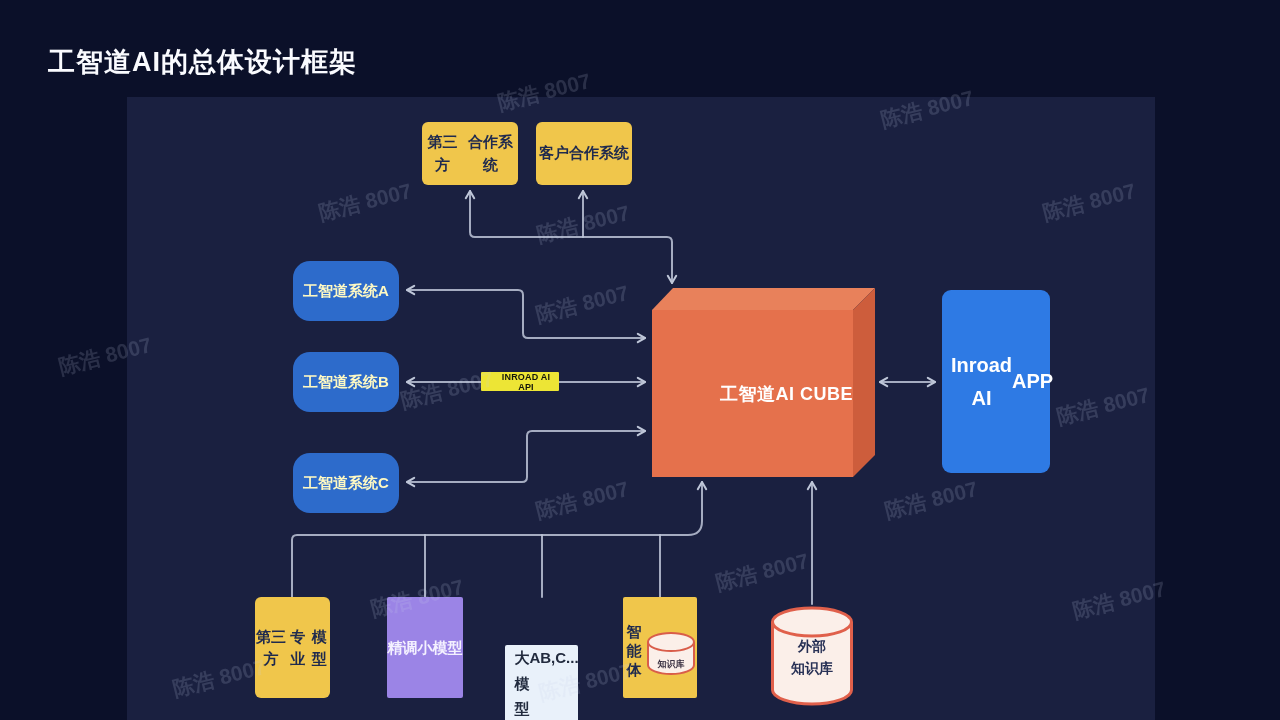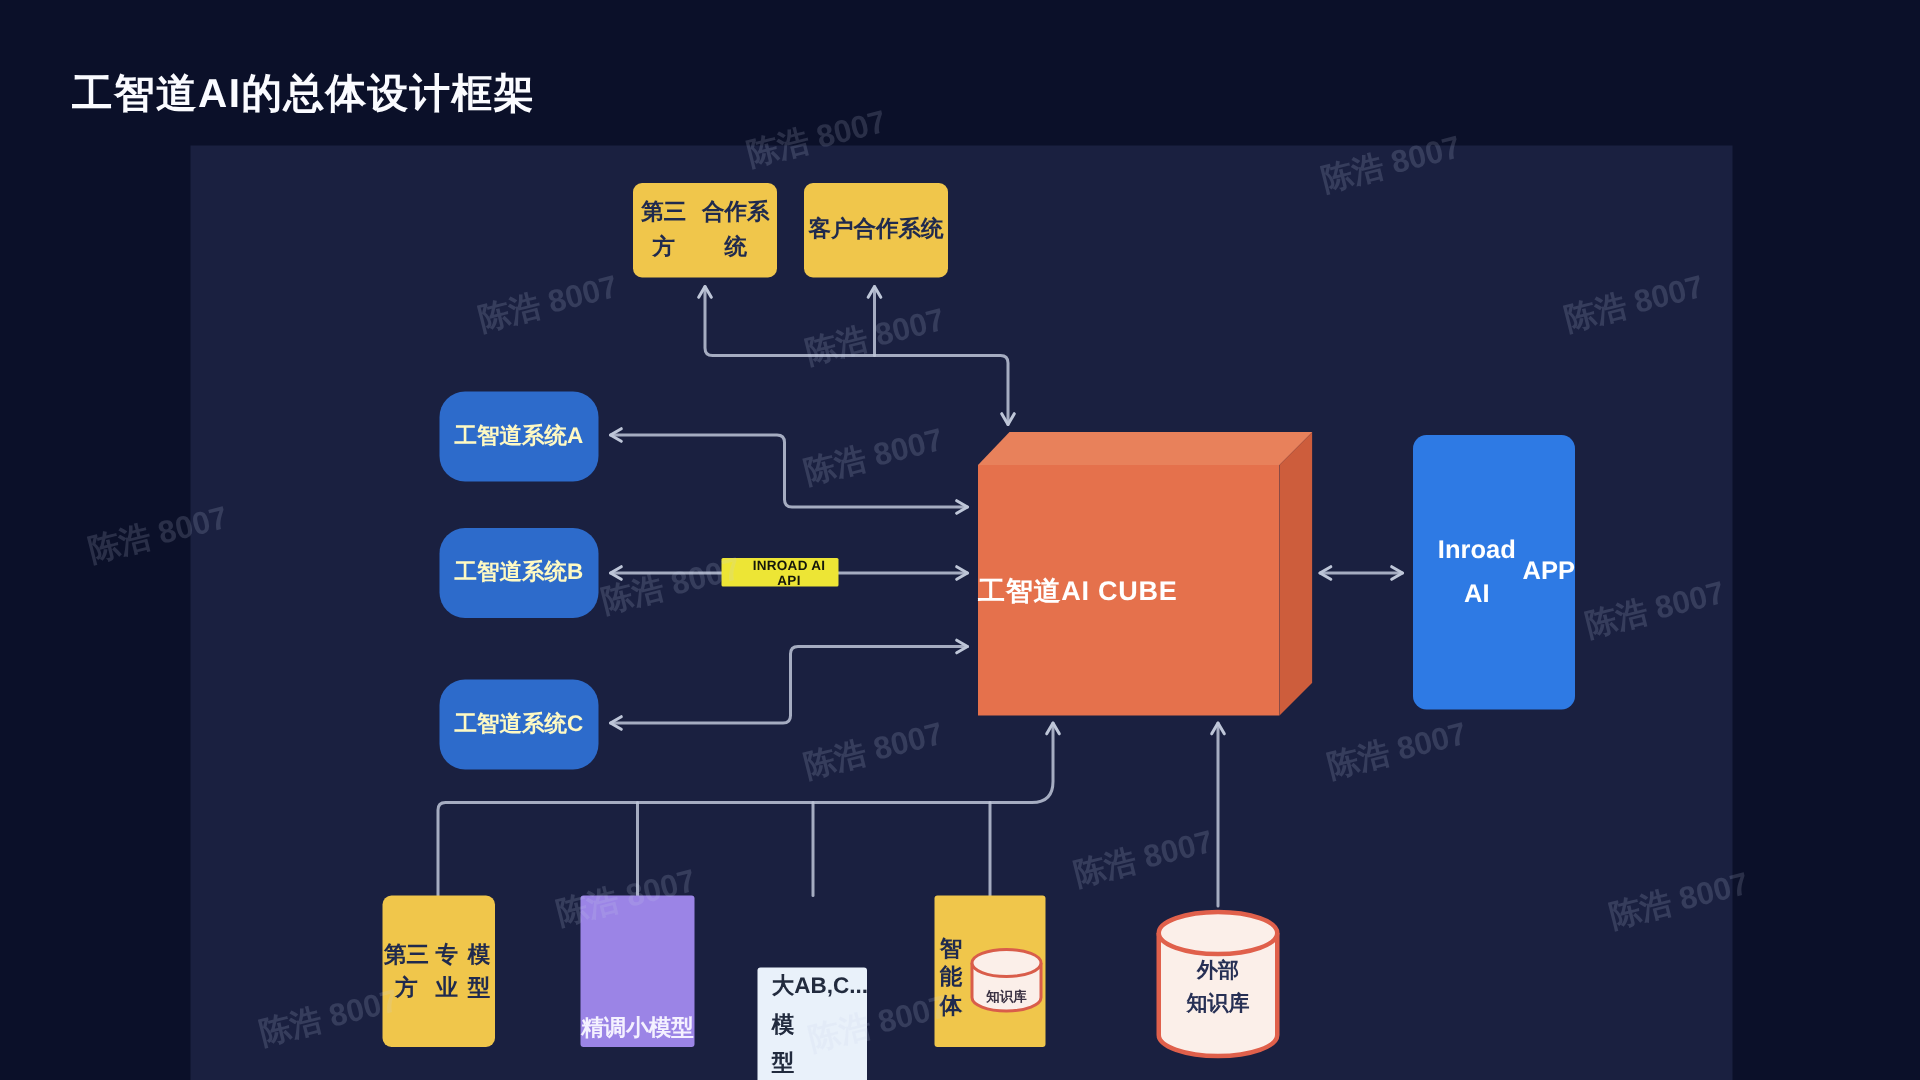--- a/index.html
+++ b/index.html
@@ -26,27 +26,27 @@
   #box-sys-a{left:293px;top:261px;width:106px;height:60px;font-size:15px;line-height:1.45;}
   #box-sys-b{left:293px;top:352px;width:106px;height:60px;font-size:15px;line-height:1.45;}
   #box-sys-c{left:293px;top:453px;width:106px;height:60px;font-size:15px;line-height:1.45;}
   
   .cube{position:absolute;left:652px;top:288px;width:223px;height:189px;z-index:3;}
   .cube .face-top{position:absolute;left:0;top:0;width:223px;height:22px;background:#E8815B;
     clip-path:polygon(0 100%,21px 0,100% 0,201px 100%);}
   .cube .face-right{position:absolute;left:201px;top:0;width:22px;height:189px;background:#CD5D3C;
     clip-path:polygon(0 22px,100% 0,100% 167px,0 100%);}
   .cube .face-front{position:absolute;left:0;top:22px;width:201px;height:167px;background:#E5714C;
-    display:flex;justify-content:flex-start;align-items:center;color:#FFF;
+    display:flex;justify-content:flex-end;align-items:center;color:#FFF;
     font-size:18px;font-weight:bold;letter-spacing:.5px;}
   #box-app{left:942px;top:290px;width:108px;height:183px;background:#2E7AE4;color:#FFF;
-    border-radius:9px;font-size:17px;line-height:1.65;padding-left:12px;}
+    border-radius:9px;font-size:20px;line-height:1.65;padding-left:12px;}
   #box-tp-model{left:255px;top:597px;width:75px;height:101px;font-size:15px;line-height:1.45;}
   #box-finetune{left:387px;top:597px;width:76px;height:101px;background:#9B84E6;color:#F4F1FF;
-    border-radius:2px;font-size:15px;line-height:1.6;align-items:flex-end;}
+    border-radius:2px;font-size:15px;line-height:1.6;}
   #box-llm{left:505px;top:597px;width:73px;height:94px;background:#E9F1FA;color:#222B3E;
     border-radius:2px;font-size:15px;line-height:1.7;font-weight:600;
     align-items:flex-start;padding-left:10px;text-align:left;margin-top:48px;}
   #box-agent{left:623px;top:597px;width:74px;height:101px;font-size:15px;
     justify-content:flex-end;padding-top:8px;border-radius:2px;}
   .agent-cyl{position:relative;width:52px;height:48px;margin-top:3px;}
   .agent-cyl .kb-label{position:absolute;left:0;right:0;bottom:6px;text-align:center;
     font-size:9px;font-weight:600;color:#3A3142;}
   .ext-kb{position:absolute;left:770px;top:605px;width:84px;height:102px;z-index:3;}
   .ext-kb .kb-text{position:absolute;left:0;top:31px;width:100%;text-align:center;

